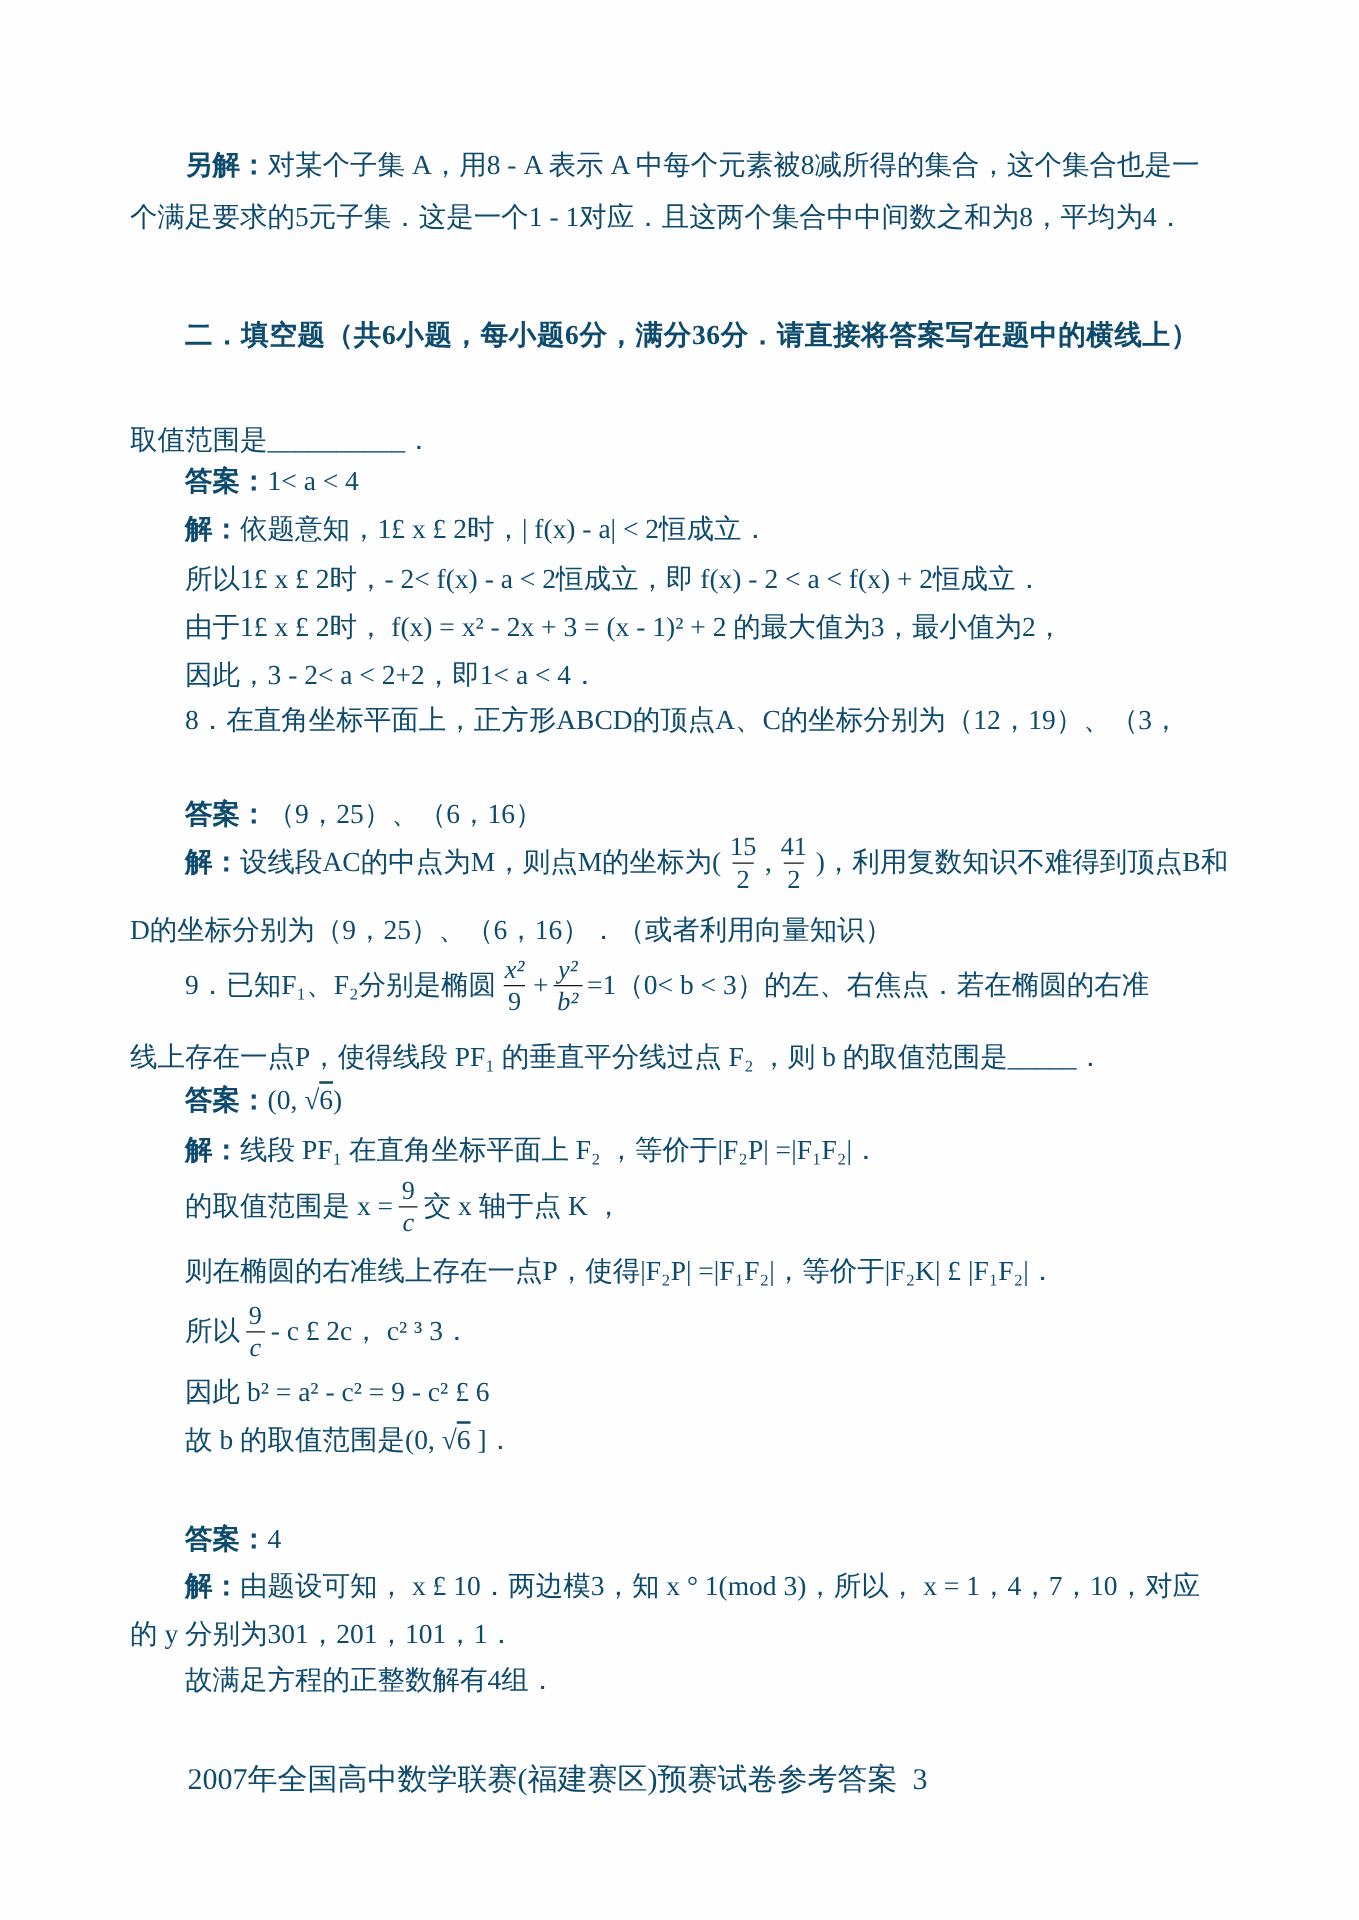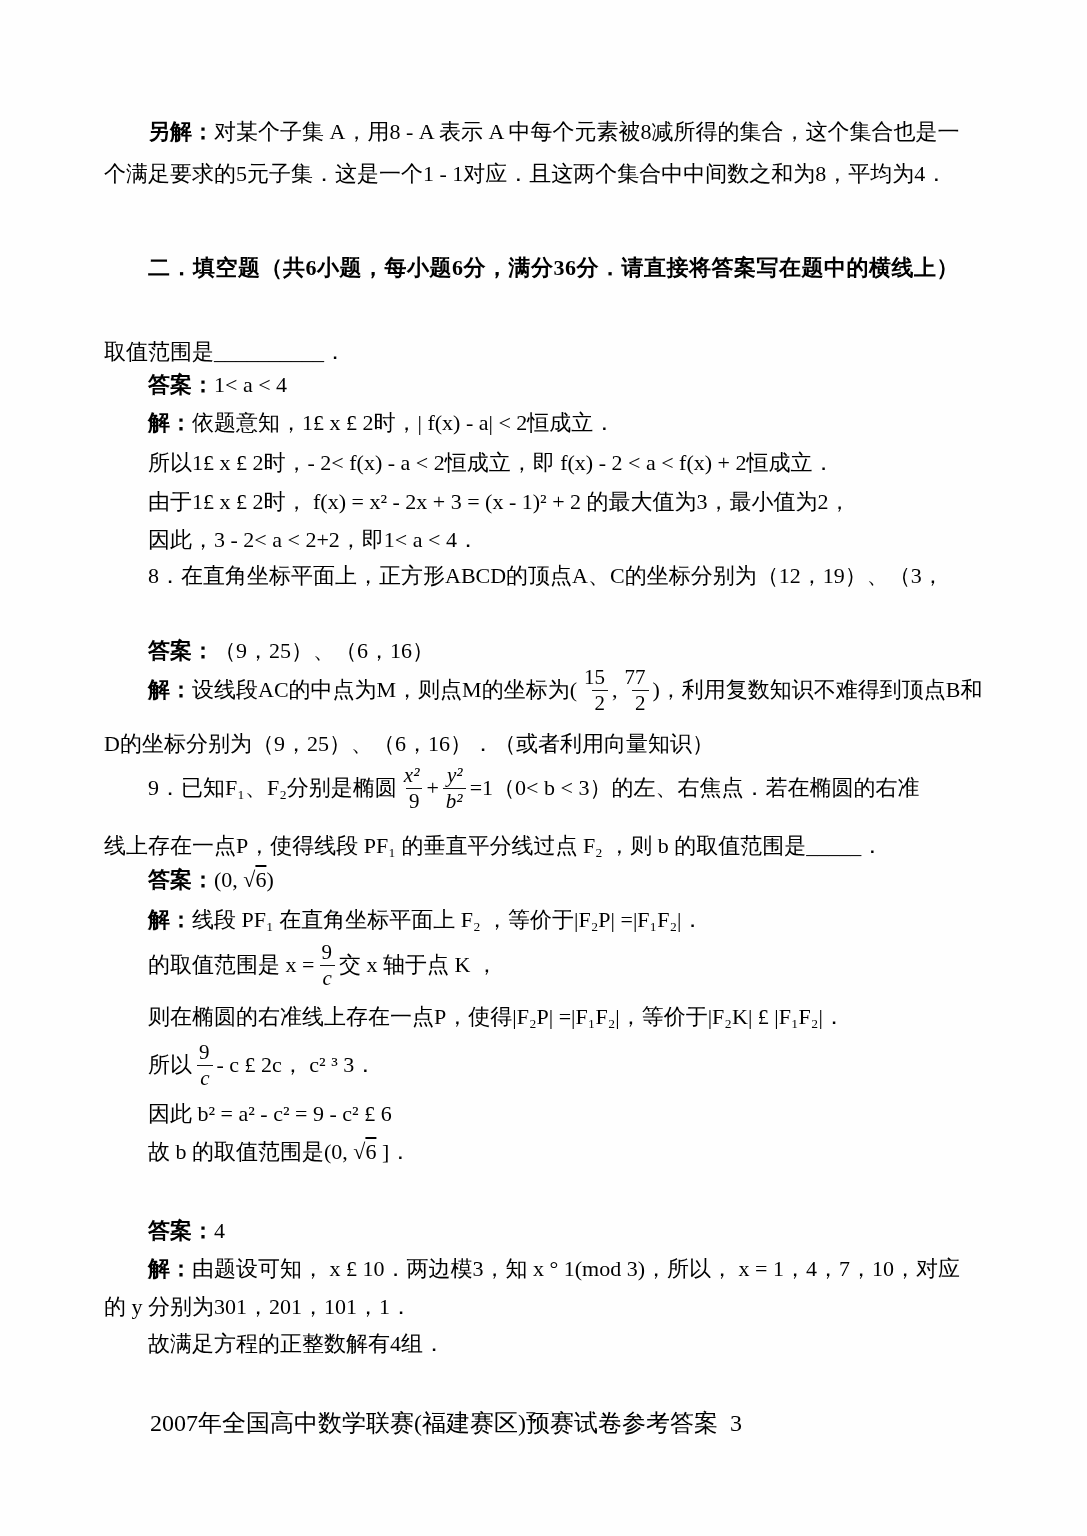--- a/index.html
+++ b/index.html
@@ -2,40 +2,40 @@
 <html><head>
 <meta charset="utf-8">
 <style>
   * { margin:0; padding:0; box-sizing:border-box; }
   html,body { background:#ffffff; }
   .page {
     position:relative;
     width:1087px; height:1536px;
     background:#fefefe;
     font-family:"Liberation Serif","DejaVu Serif",serif;
-    color:#000000;
+    color:#0c4a6e;
     overflow:hidden;
   }
   .ln {
     position:absolute;
     left:104px;
     font-size:22px;
     line-height:1.25;
     white-space:pre;
     display:flex;
     align-items:center;
   }
   .indent { left:148px; }
   .bold { font-weight:bold; }
   .hdr { font-weight:bold; letter-spacing:0.5px; }
   .it { font-style:italic; }
   .frac {
     display:inline-flex;
     flex-direction:column;
-    align-items:flex-end;
+    align-items:center;
     text-align:center;
     margin:0 4px;
     font-size:21px;
     line-height:1.05;
   }
   .frac .num { display:block; padding:0 3px 1px; }
   .frac .den { display:block; border-top:1.5px solid #141414; padding:1px 3px 0; }
   .over { text-decoration:overline; }
   .footer {
     position:absolute;
@@ -67,21 +67,21 @@
 
   <p class="ln indent" style="top:488px">由于1£ x £ 2时， f(x) = x² - 2x + 3 = (x - 1)² + 2 的最大值为3，最小值为2，</p>
 
   <p class="ln indent" style="top:526px">因此，3 - 2&lt; a &lt; 2+2，即1&lt; a &lt; 4．</p>
 
   <p class="ln indent" style="top:562px">8．在直角坐标平面上，正方形ABCD的顶点A、C的坐标分别为（12，19）、（3，</p>
 
 
   <p class="ln indent" style="top:637px"><span class="bold">答案：</span><span>（9，25）、（6，16）</span></p>
 
-  <p class="ln indent" style="top:664px;height:52px"><span class="bold">解：</span><span>设线段AC的中点为M，则点M的坐标为(</span><span class="frac"><span class="num">15</span><span class="den">2</span></span><span>,</span><span class="frac"><span class="num">77</span><span class="den">2</span></span><span>)，利用复数知识不难得到顶点B和</span></p>
+  <p class="ln indent" style="top:664px;height:52px"><span class="bold">解：</span><span>设线段AC的中点为M，则点M的坐标为(</span><span class="frac"><span class="num">15</span><span class="den">2</span></span><span>,</span><span class="frac"><span class="num">41</span><span class="den">2</span></span><span>)，利用复数知识不难得到顶点B和</span></p>
 
   <p class="ln" style="top:730px">D的坐标分别为（9，25）、（6，16）．（或者利用向量知识）</p>
 
   <p class="ln indent" style="top:760px;height:56px"><span>9．已知F₁、F₂分别是椭圆</span><span class="frac"><span class="num it">x²</span><span class="den">9</span></span><span>+</span><span class="frac"><span class="num it">y²</span><span class="den it">b²</span></span><span>=1</span><span>（0&lt; b &lt; 3）的左、右焦点．若在椭圆的右准</span></p>
 
   <p class="ln" style="top:832px">线上存在一点P，使得线段 PF₁ 的垂直平分线过点 F₂ ，则 b 的取值范围是_____．</p>
 
   <p class="ln indent" style="top:866px"><span class="bold">答案：</span><span>(0, </span><span>√</span><span class="over">6</span><span>)</span></p>
 
   <p class="ln indent" style="top:906px"><span class="bold">解：</span><span>线段 PF₁ 在直角坐标平面上 F₂ ，等价于|F₂P| =|F₁F₂|．</span></p>

